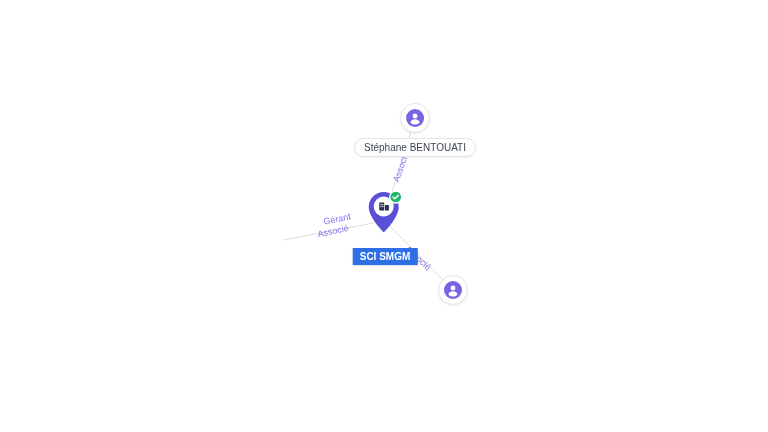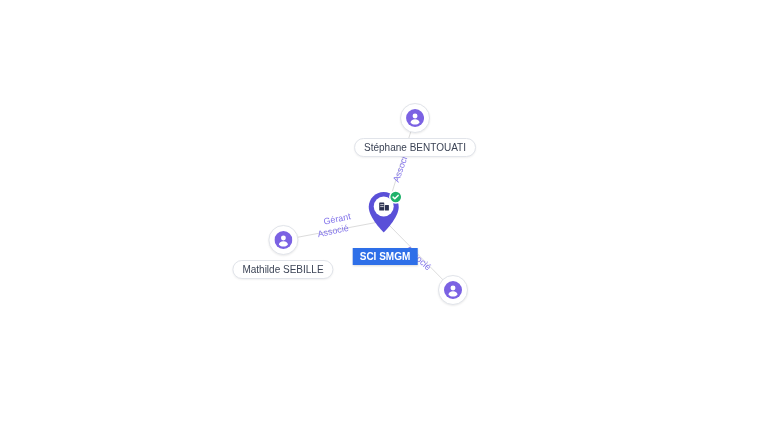--- a/index.html
+++ b/index.html
@@ -129,30 +129,20 @@
     <div class="person-circle">
       <svg width="18" height="18" viewBox="0 0 24 24">
         <circle cx="12" cy="12" r="12" fill="#7b62e3"></circle>
         <circle cx="12" cy="9.3" r="3.3" fill="#ffffff"></circle>
         <path d="M12 13.8c-3.4 0-6 2-6 4.4 1.6 1.6 3.7 2.6 6 2.6s4.4-1 6-2.6c0-2.4-2.6-4.4-6-4.4z" fill="#ffffff"></path>
       </svg>
     </div>
     <div class="person-label">Stéphane BENTOUATI</div>
   </div>
 
-  <div class="person-node node-mathilde">
-    <div class="person-circle">
-      <svg width="18" height="18" viewBox="0 0 24 24">
-        <circle cx="12" cy="12" r="12" fill="#7b62e3"></circle>
-        <circle cx="12" cy="9.3" r="3.3" fill="#ffffff"></circle>
-        <path d="M12 13.8c-3.4 0-6 2-6 4.4 1.6 1.6 3.7 2.6 6 2.6s4.4-1 6-2.6c0-2.4-2.6-4.4-6-4.4z" fill="#ffffff"></path>
-      </svg>
-    </div>
-    <div class="person-label">Mathilde SEBILLE</div>
-  </div>
 
   <div class="person-node node-guillaume">
     <div class="person-circle">
       <svg width="18" height="18" viewBox="0 0 24 24">
         <circle cx="12" cy="12" r="12" fill="#7b62e3"></circle>
         <circle cx="12" cy="9.3" r="3.3" fill="#ffffff"></circle>
         <path d="M12 13.8c-3.4 0-6 2-6 4.4 1.6 1.6 3.7 2.6 6 2.6s4.4-1 6-2.6c0-2.4-2.6-4.4-6-4.4z" fill="#ffffff"></path>
       </svg>
     </div>
   </div>

